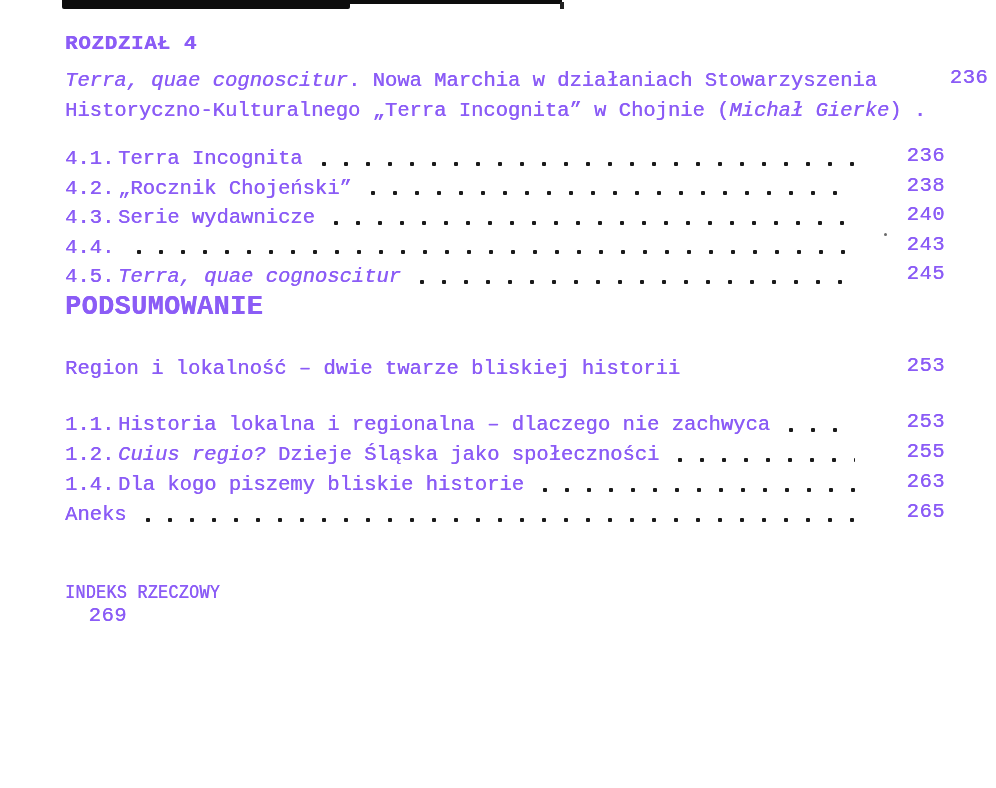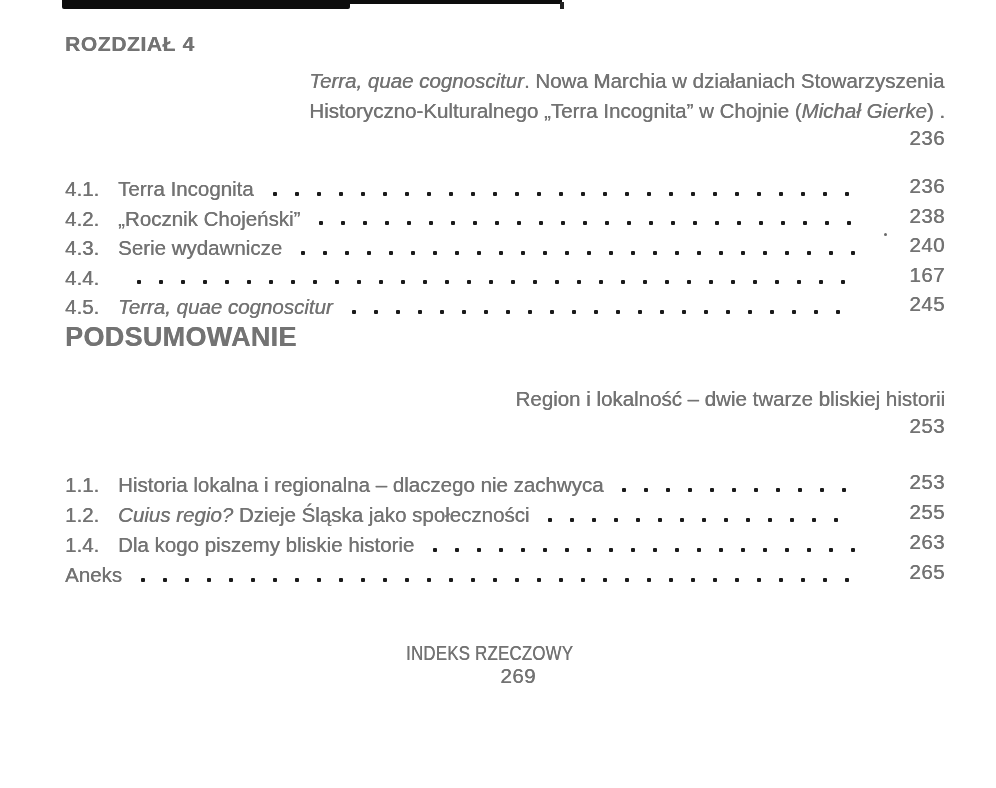--- a/index.html
+++ b/index.html
@@ -1,21 +1,21 @@
 <!DOCTYPE html>
 <html><head>
 <meta charset="utf-8">
 <style>
   html,body{margin:0;padding:0;background:#ffffff;}
   .page{
     position:relative;
     width:996px;height:784px;
     background:#ffffff;
-    color:#737373;
-    font-family:Liberation Sans, sans-serif;
+    color:#8b5cf6;
+    font-family:Liberation Mono, monospace;
     font-size:20.5px;
     overflow:hidden;
   }
   
   .artifact-thin{position:absolute;left:62px;top:0;width:500px;height:4px;background:#0d0d0d;}
   .artifact-thick{position:absolute;left:62px;top:0;width:288px;height:9px;background:#0d0d0d;border-radius:0 0 2px 2px;}
   .artifact-tick{position:absolute;left:560px;top:2px;width:4px;height:7px;background:#222;}
   .speck{position:absolute;left:884px;top:233px;width:3px;height:3px;background:#6a6a6a;border-radius:50%;}
 
   .content{position:absolute;left:65px;top:0;width:880px;}
@@ -23,30 +23,30 @@
   .txt{ text-shadow:0.35px 0 0 currentColor; } 
 
   .h-chapter{
     margin-top:32px;
     font-size:21px;font-weight:bold;letter-spacing:0.6px;line-height:24px;
   }
   .h-summary{
     font-size:27px;font-weight:bold;letter-spacing:0.3px;line-height:30px;
   }
 
-  .head-row{display:flex;align-items:flex-end;margin-top:10px;flex-direction:column;}
+  .head-row{display:flex;margin-top:10px;}
   .head-text{flex:1;line-height:30px;}
   .head-line{white-space:nowrap;}
   .flexline{display:flex;align-items:baseline;}
 
   .it{font-style:italic;}
 
   .entries{margin-top:18px;}
   .entries2{margin-top:26px;}
-  .toc-row{display:flex;align-items:center;line-height:29.5px;}
+  .toc-row{display:flex;align-items:flex-start;line-height:29.5px;}
   .entries2 .toc-row{line-height:30px;}
   .num{flex:none;width:53px;}
   .label{flex:none;white-space:nowrap;}
 
   .dots{
     flex:1;align-self:stretch;
     margin-left:10px;margin-right:28px;
     background-image:radial-gradient(circle, #1a1a1a 2px, rgba(0,0,0,0) 2.5px);
     background-size:22px 6px;
     background-repeat:repeat-x;
@@ -99,21 +99,21 @@
       </div>
       <div class="toc-row">
         <span class="num txt">4.3.</span>
         <span class="label txt"><span class="it"></span><span>Serie wydawnicze</span></span>
         <span class="dots"></span>
         <span class="pnum txt">240</span>
       </div>
       <div class="toc-row">
         <span class="num txt">4.4.</span>
         <span class="dots"></span>
-        <span class="pnum txt">167</span>
+        <span class="pnum txt">243</span>
       </div>
       <div class="toc-row">
         <span class="num txt">4.5.</span>
         <span class="label txt"><span class="it">Terra, quae cognoscitur</span><span></span></span>
         <span class="dots"></span>
         <span class="pnum txt">245</span>
       </div>
     </div>
 
     <div class="h-summary txt">PODSUMOWANIE</div>

